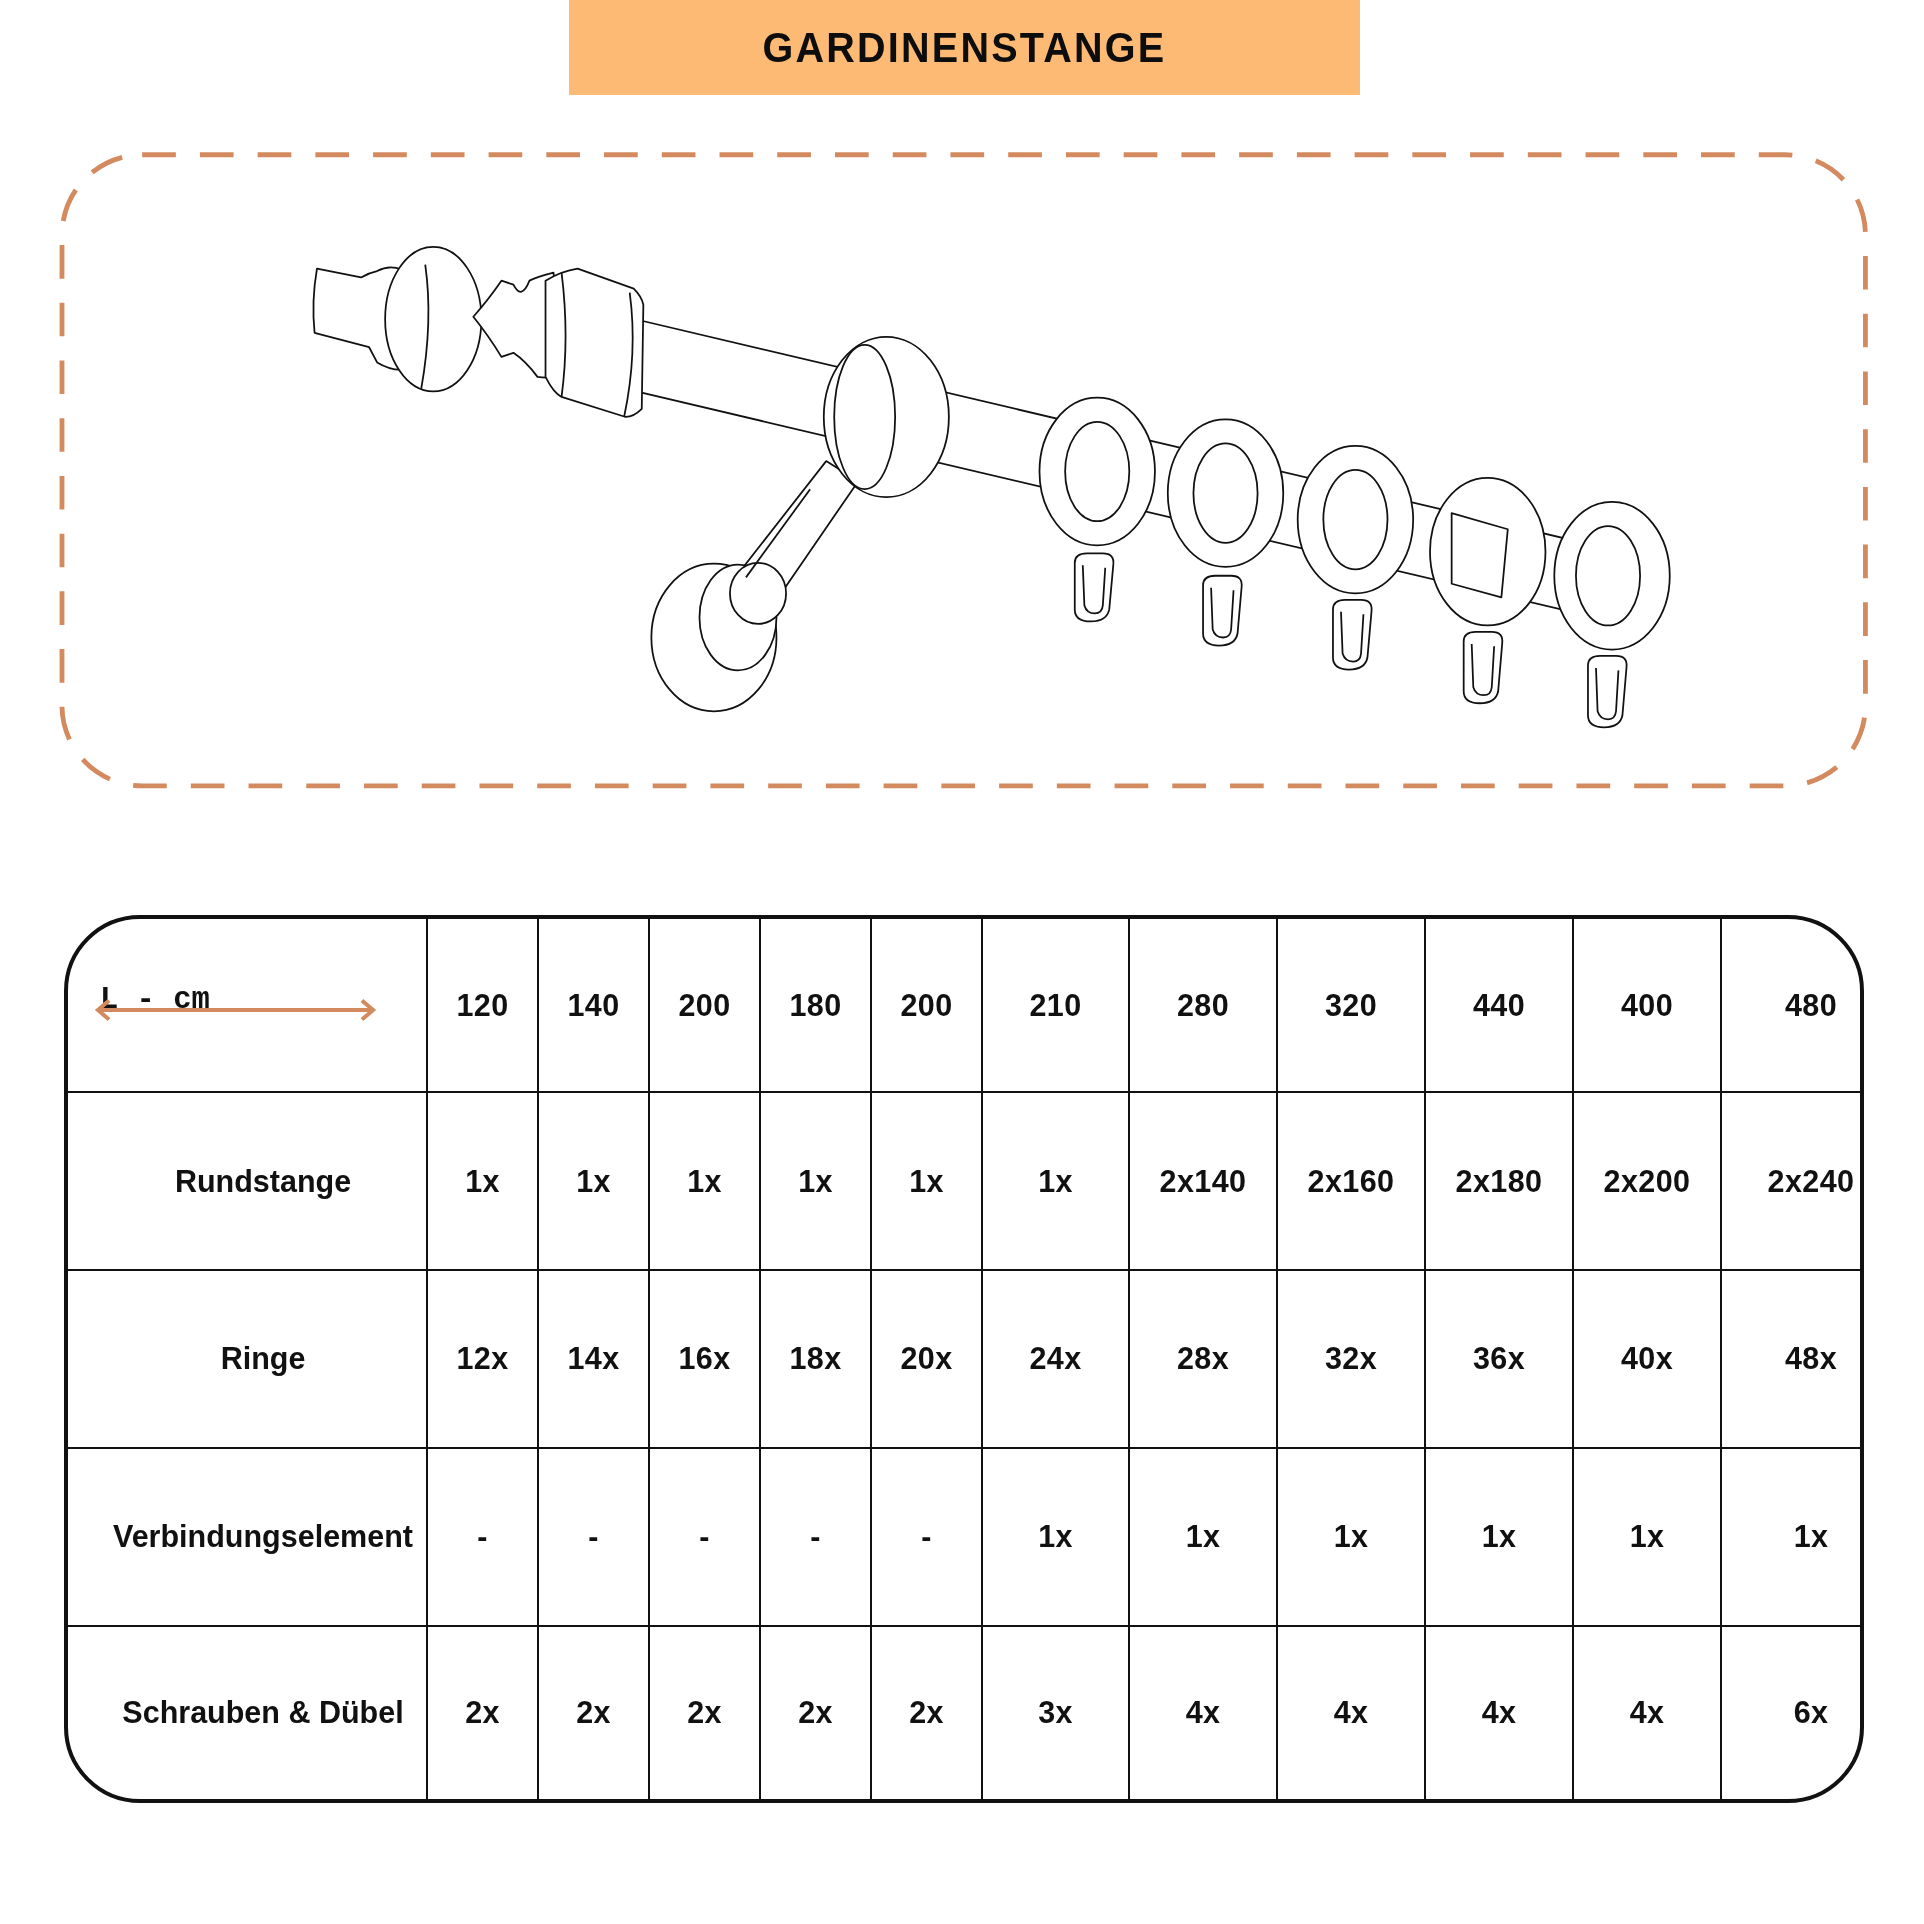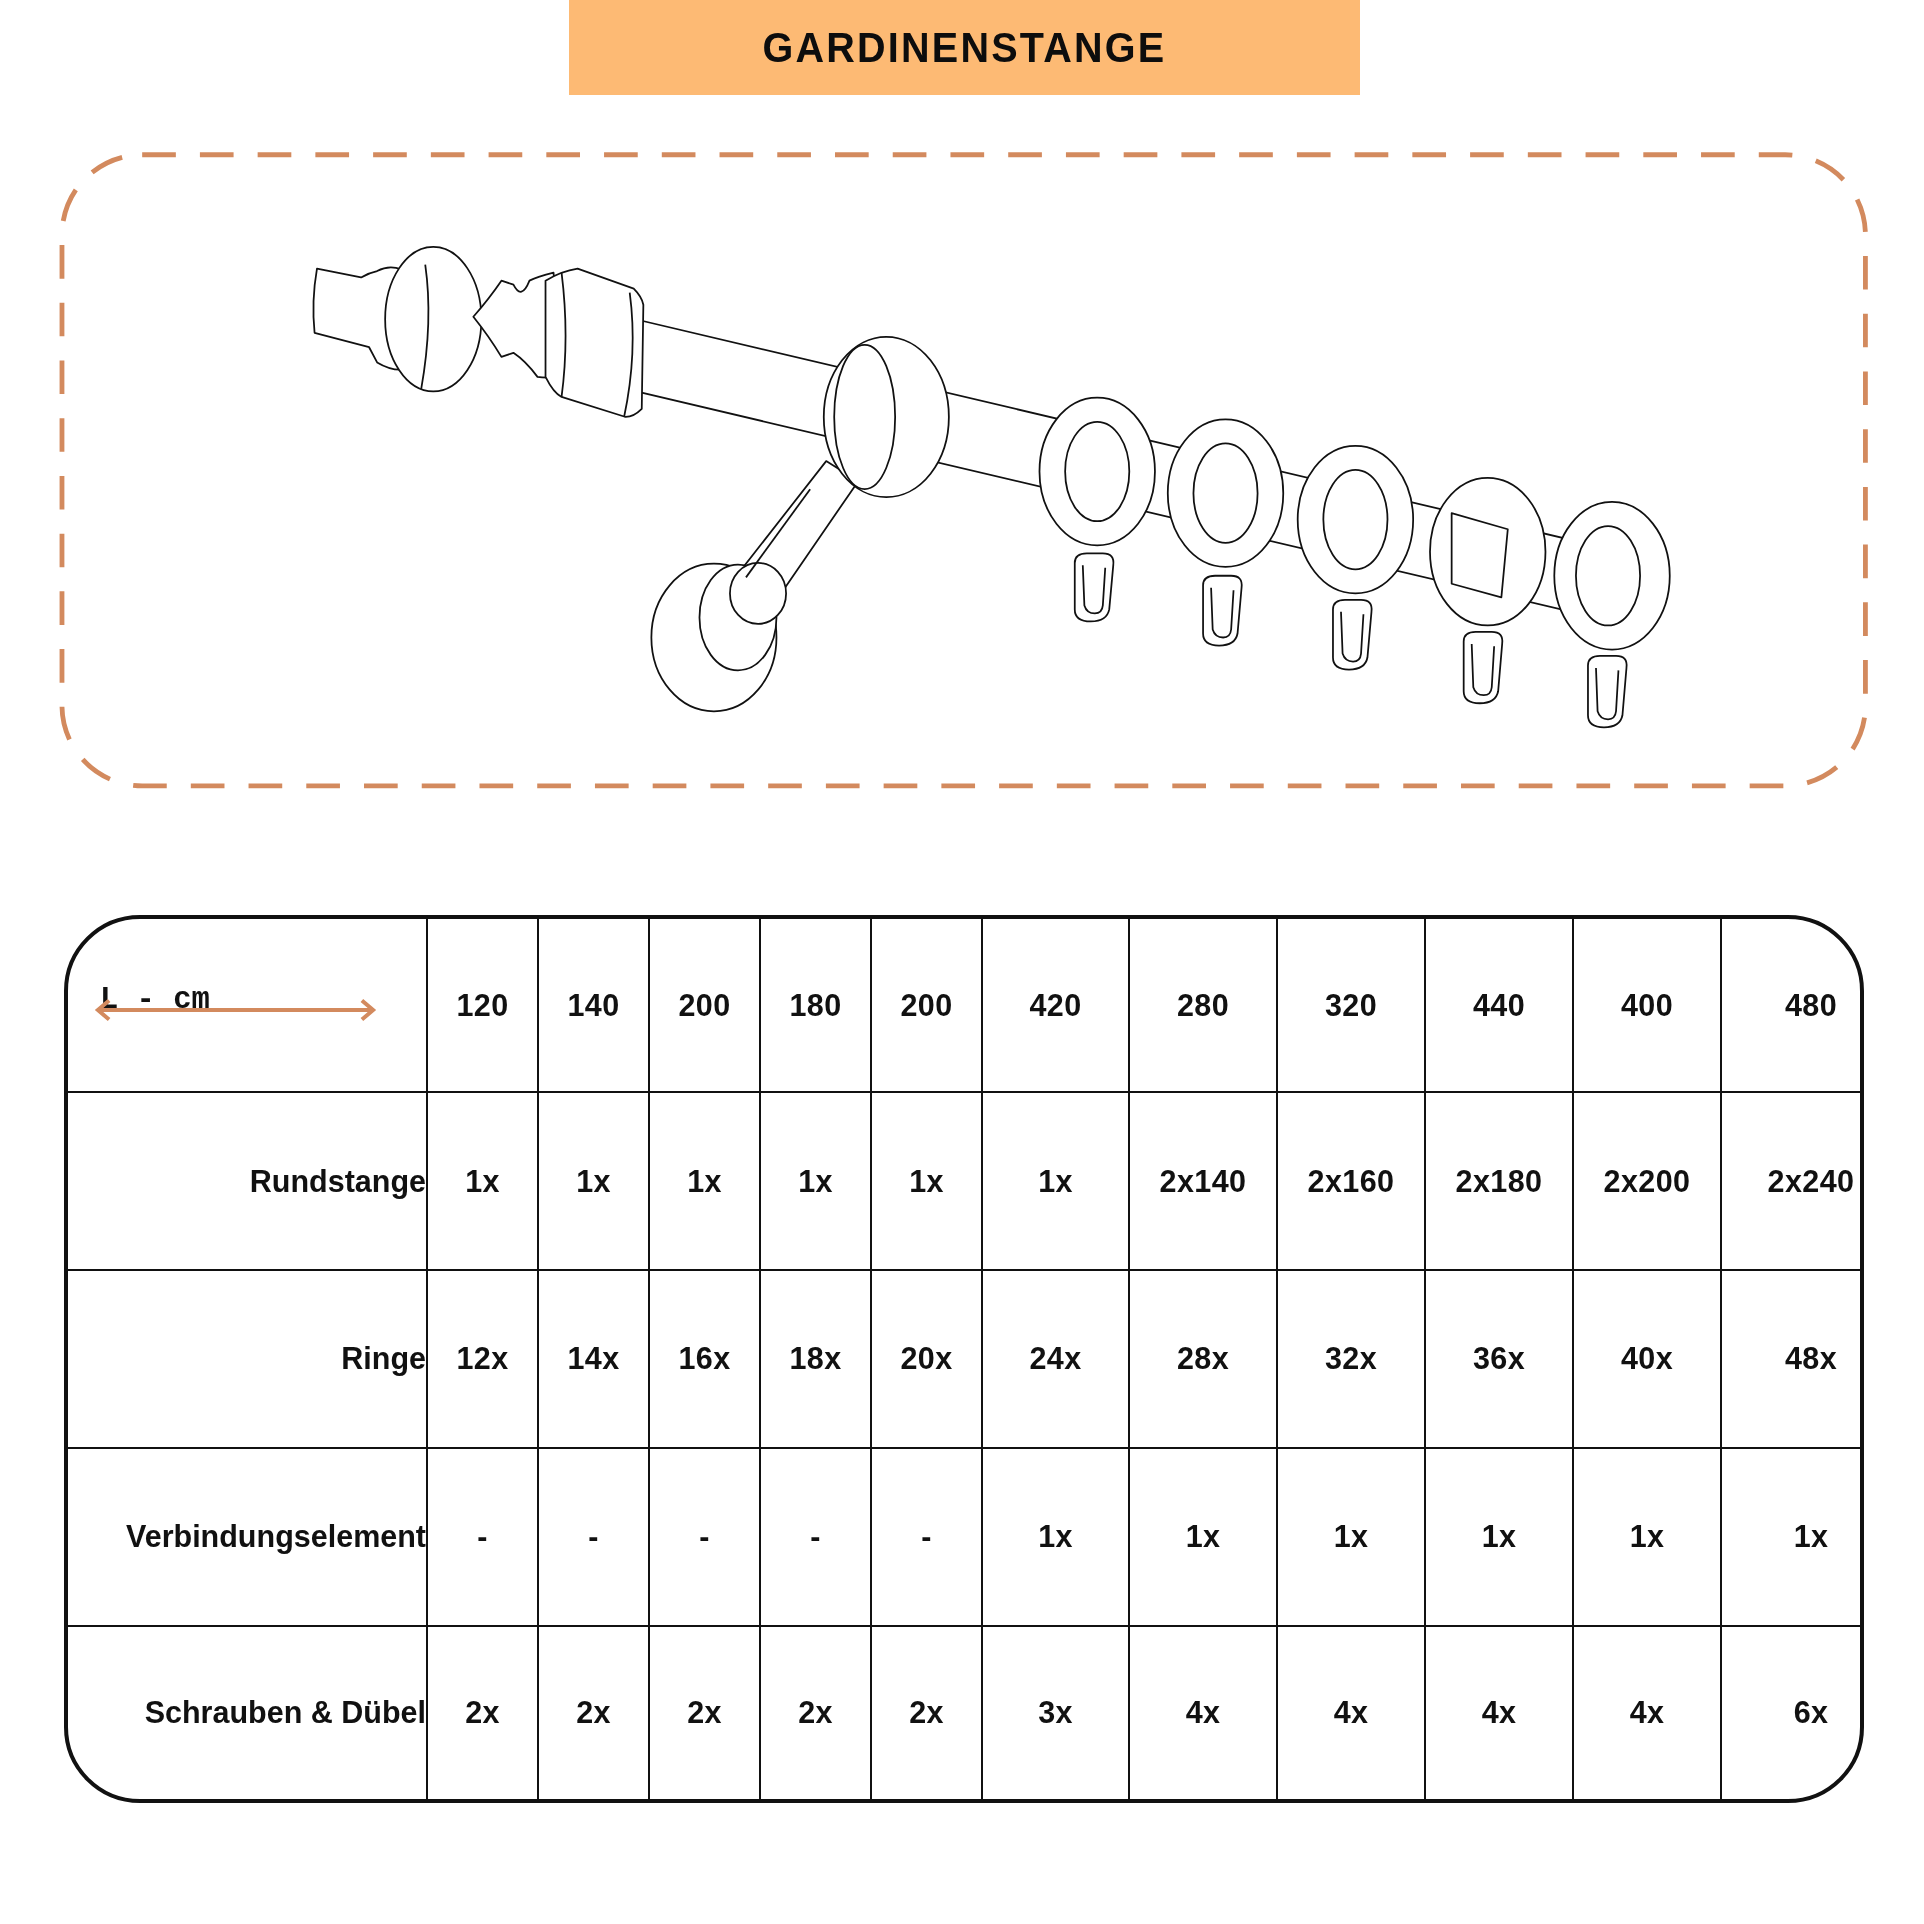--- a/index.html
+++ b/index.html
@@ -12,21 +12,21 @@
   .illus { position:absolute; left:0; top:0; width:1925px; height:850px; }
   .table-wrap { position:absolute; left:64px; top:915px; width:1800px; height:888px;
                 border:4px solid #111; border-radius:76px; box-sizing:border-box; overflow:hidden; }
   table { border-collapse:collapse; width:100%; height:100%; table-layout:fixed; }
   td, th { border:2px solid #111; text-align:center; vertical-align:middle;
            font-weight:700; font-size:30.5px; padding:0; }
   tr:first-child td, tr:first-child th { border-top:none; }
   tr:last-child td, tr:last-child th { border-bottom:none; }
   td:first-child, th:first-child { border-left:none; }
   td:last-child, th:last-child { border-right:none;padding-left:31px; }
-  .rowlabel { text-align:right; padding-left:32px; font-size:30.5px;margin-top:32px; }
+  .rowlabel { text-align:center; padding-left:32px; font-size:30.5px;margin-top:32px; }
   .hdr-label { position:relative; text-align:left; padding-left:32px; }
   .hdr-label .txt { display:block; margin-top:-9.6px;font-family:Liberation Mono, monospace; }
   .arrow { position:absolute; left:22.5px; top:79px; width:289px; height:24px; }
   .val { letter-spacing:0.4px; }
 </style>
 </head>
 <body>
 
 <div class="banner">
   <span class="banner-title">GARDINENSTANGE</span>
@@ -122,21 +122,21 @@
           <line x1="8" y1="15" x2="352" y2="15" stroke="#D38A5E" stroke-width="5"></line>
           <polyline points="22,3 8,15 22,27" fill="none" stroke="#D38A5E" stroke-width="5"></polyline>
           <polyline points="338,3 352,15 338,27" fill="none" stroke="#D38A5E" stroke-width="5"></polyline>
         </svg>
       </th>
       <th class="val">120</th>
       <th class="val">140</th>
       <th class="val">200</th>
       <th class="val">180</th>
       <th class="val">200</th>
-      <th class="val">420</th>
+      <th class="val">210</th>
       <th class="val">280</th>
       <th class="val">320</th>
       <th class="val">440</th>
       <th class="val">400</th>
       <th class="val">480</th>
     </tr>
     <tr>
       <td class="rowlabel">Rundstange</td>
       <td class="val">1x</td>
       <td class="val">1x</td>

